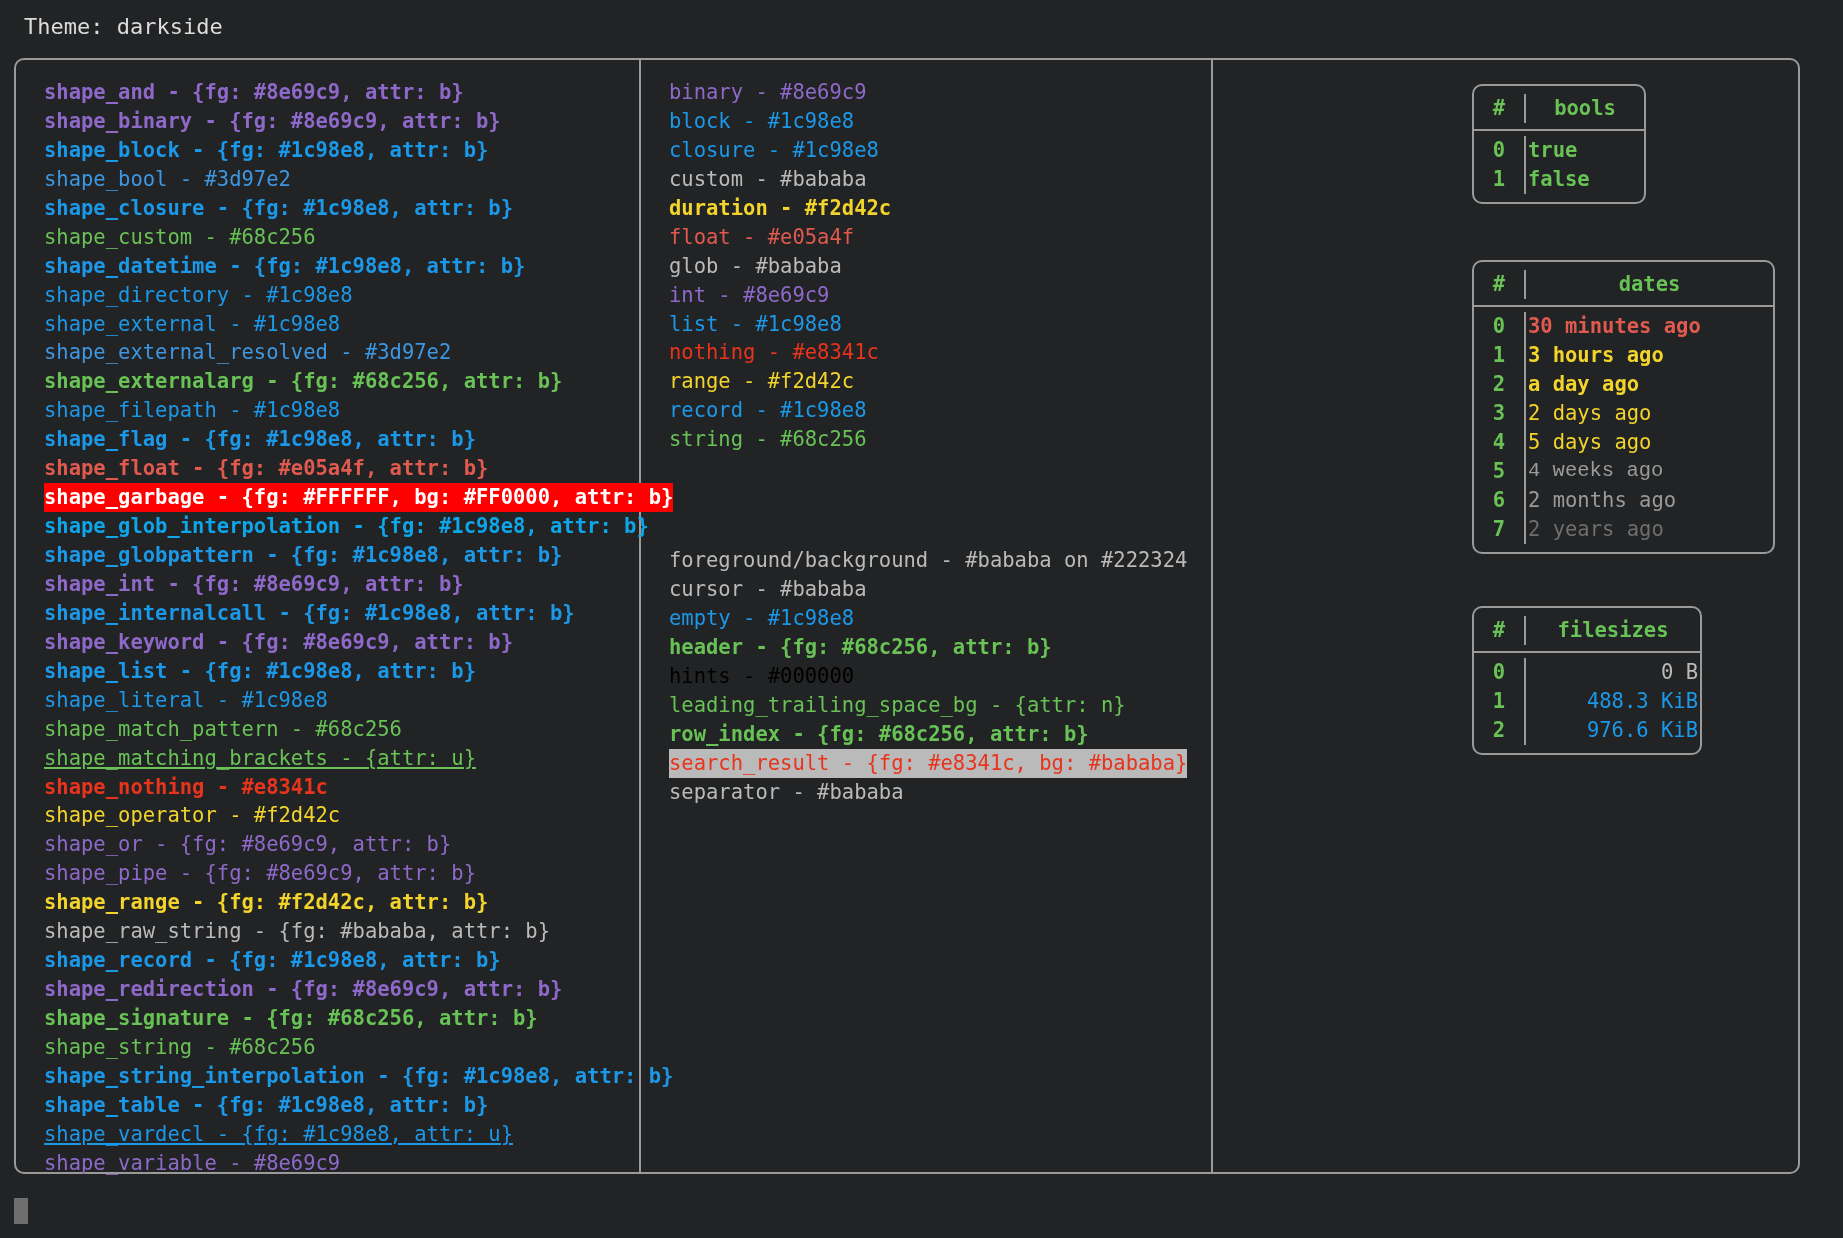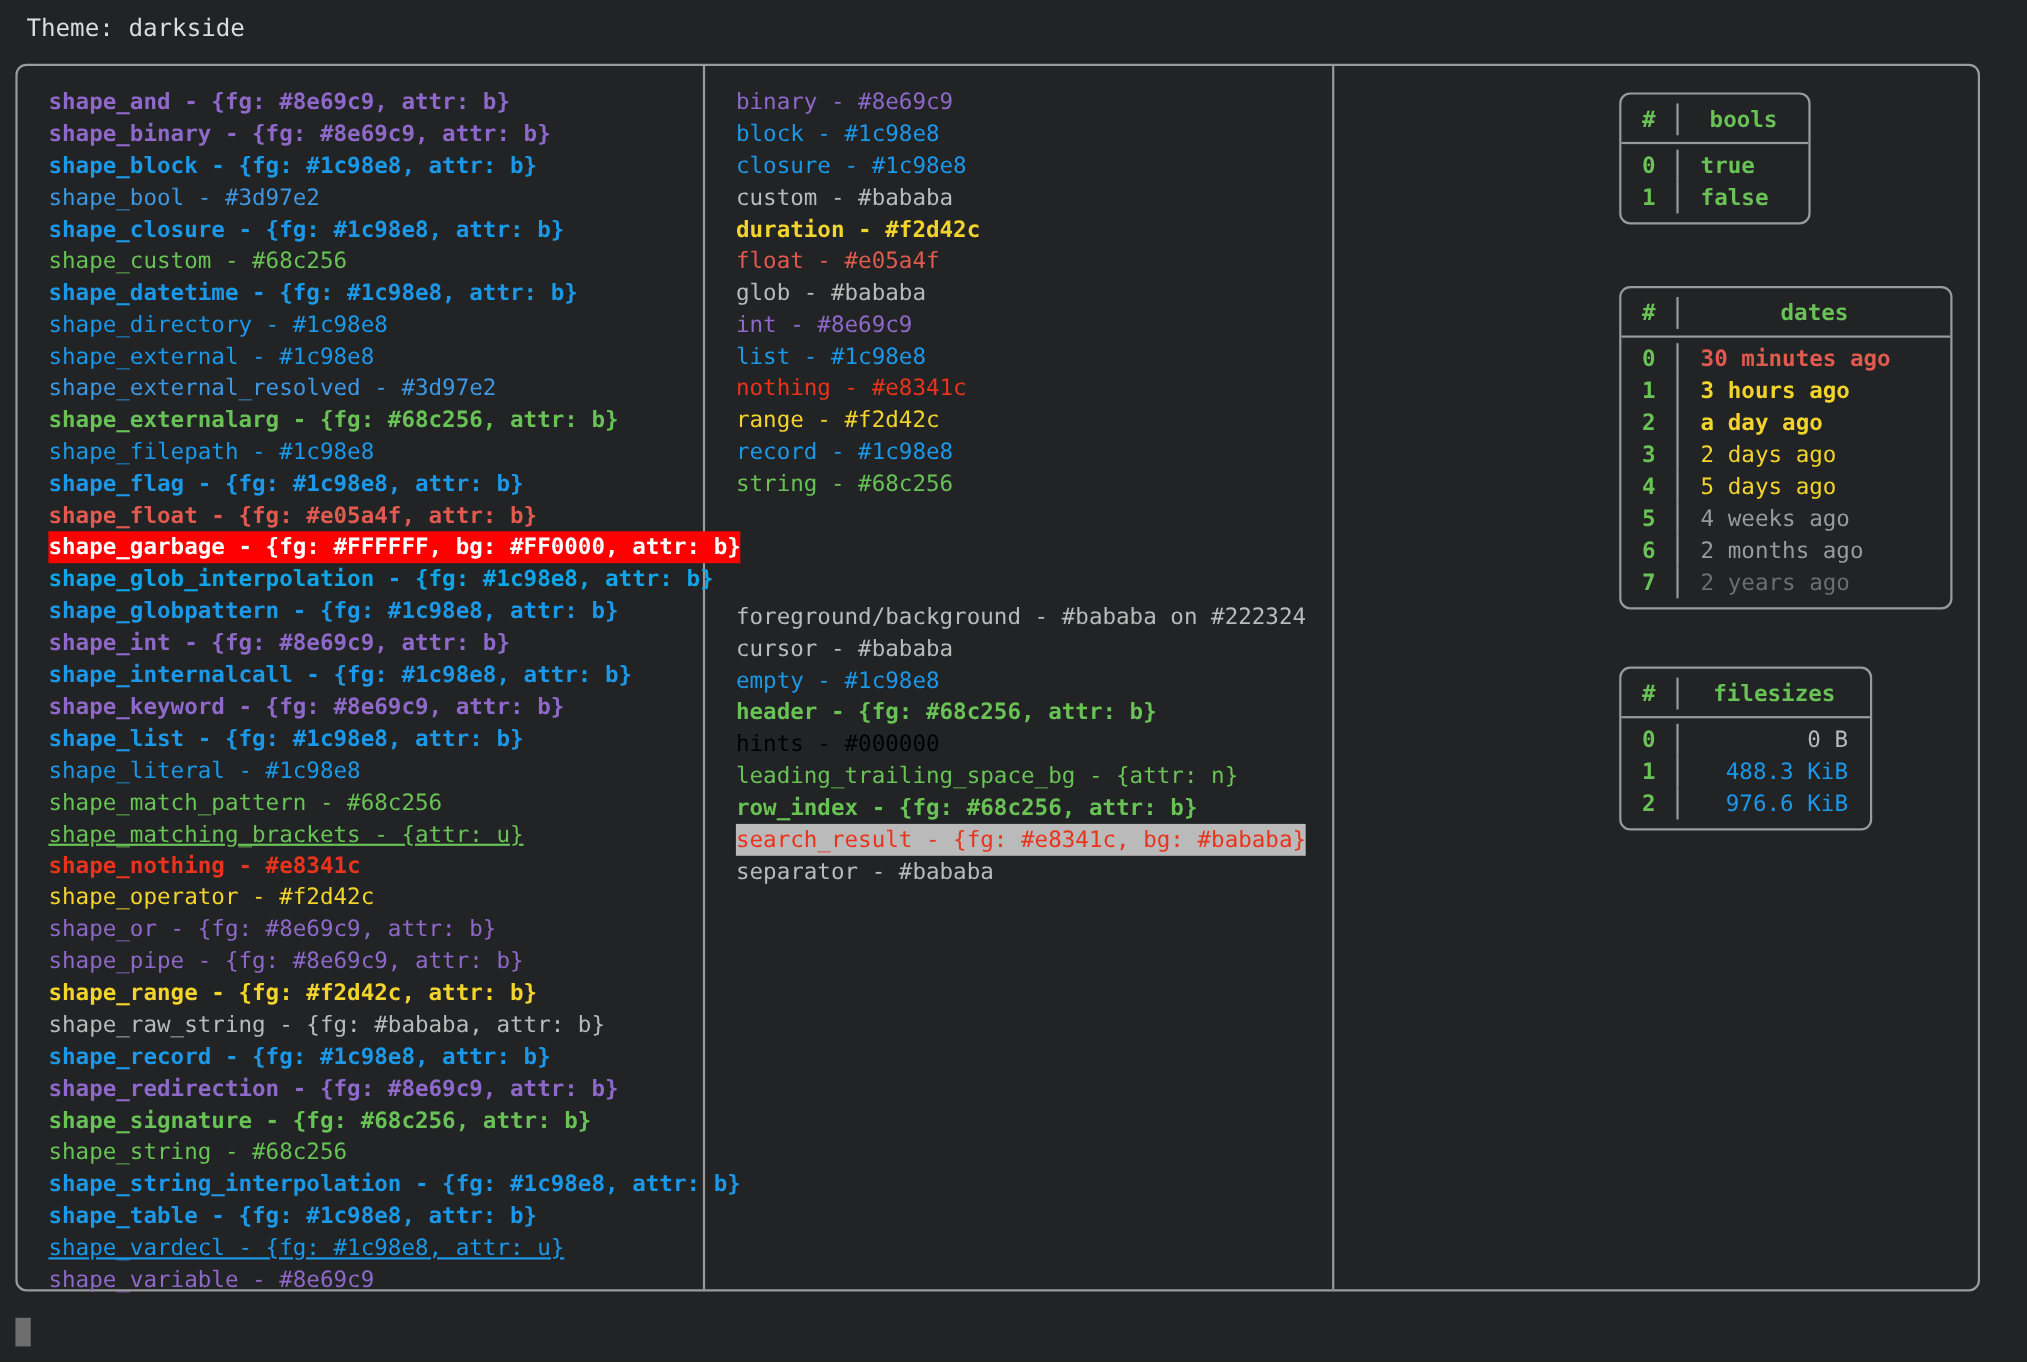--- a/index.html
+++ b/index.html
@@ -74,21 +74,21 @@
     color:#68c256;
     font-weight:bold;
     text-align:center;
     box-sizing:border-box;
     border-right:2px solid #9a9a9a;
     padding:0 6px;
     white-space:pre;
   }
   .cellval{
     box-sizing:border-box;
-    padding:0 20px;
+    padding:0 2px;
     white-space:pre;
   }
   .hdr .cellnum, .hdr .cellval{ color:#68c256; font-weight:bold; text-align:center; }
 
   
   #bools-panel   { left:1472px; top:84px;  width:174px; }
   #dates-panel   { left:1472px; top:260px; width:303px; }
   #filesizes-panel{ left:1472px; top:606px; width:230px; }
 
   #bools-panel .cellnum   { width:52px; }
@@ -240,21 +240,21 @@
         <div class="row">
           <div class="cellnum">3</div>
           <div class="cellval date-3" style="flex: 1 1 0%;">2 days ago</div>
         </div>
         <div class="row">
           <div class="cellnum">4</div>
           <div class="cellval date-4" style="flex: 1 1 0%;">5 days ago</div>
         </div>
         <div class="row">
           <div class="cellnum">5</div>
-          <div class="cellval date-5" style="flex: 1 1 0%;">4 weeks ago</div>
+          <div class="cellval date-5" style="flex: 1 1 0%; font-family: Liberation Mono, monospace;">4 weeks ago</div>
         </div>
         <div class="row">
           <div class="cellnum">6</div>
           <div class="cellval date-6" style="flex: 1 1 0%;">2 months ago</div>
         </div>
         <div class="row">
           <div class="cellnum">7</div>
           <div class="cellval date-7" style="flex: 1 1 0%;">2 years ago</div>
         </div>
       </div>

